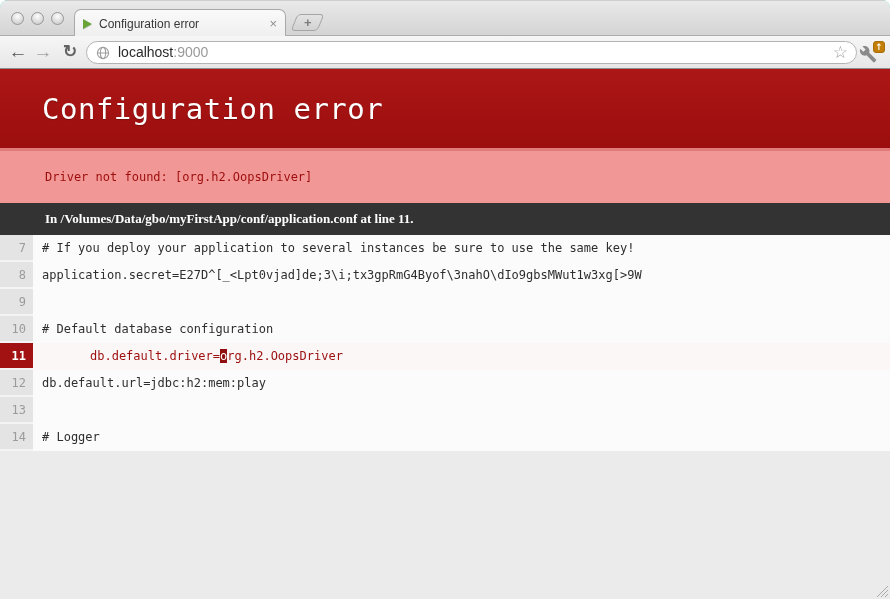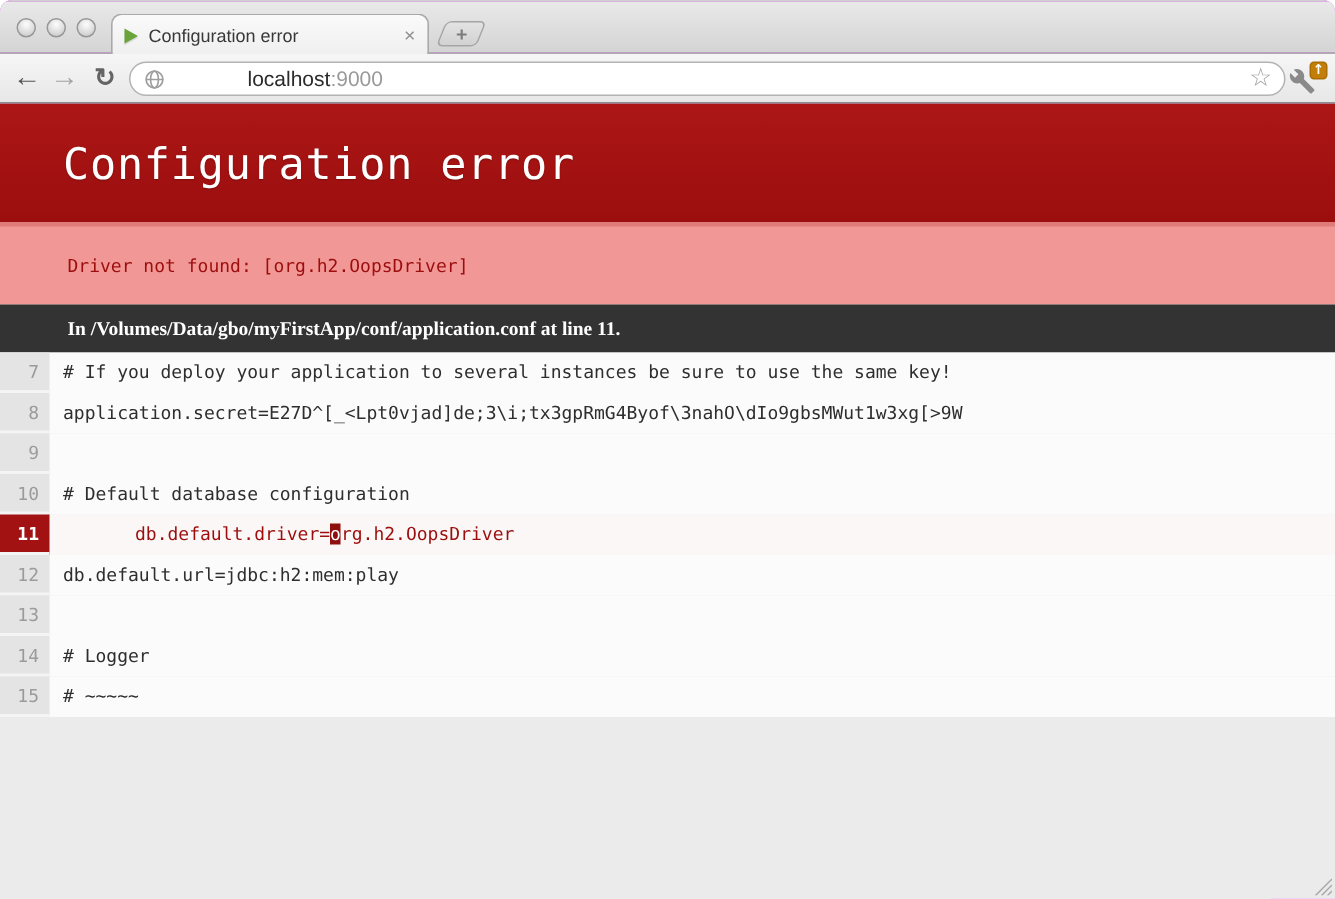--- a/index.html
+++ b/index.html
@@ -1,37 +1,37 @@
 <!DOCTYPE html>
 <html><head>
 <meta charset="utf-8">
 <title>Configuration error</title>
 <style>
   html,body{margin:0;padding:0;background:#fff;}
   body{width:890px;height:599px;overflow:hidden;font-family:"Liberation Sans",sans-serif;-webkit-font-smoothing:antialiased;}
-  .window{position:relative;width:890px;height:599px;border-radius:8px 8px 0 0;overflow:hidden;background:#d946ef;display:flex;flex-direction:column;}
+  .window{position:relative;width:890px;height:599px;border-radius:8px 8px 0 0;overflow:hidden;background:#5eead4;display:flex;flex-direction:column;}
 
   
   .titlebar{position:relative;height:36px;flex:0 0 36px;background:linear-gradient(#E9E9E9,#D4D4D4);border-top:1px solid #CFCFCF;border-bottom:1px solid #ABABAB;box-sizing:border-box;}
   .traffic-lights{position:absolute;left:11px;top:11px;display:flex;gap:7px;}
   .light{width:13px;height:13px;border-radius:50%;background:radial-gradient(circle at 50% 30%,#FDFDFD,#C4C4C4);border:1px solid #979797;box-sizing:border-box;}
   .tab{position:absolute;left:74px;top:8px;width:212px;height:28px;background:linear-gradient(#FAFAFA,#EFEFEF);border:1px solid #A9A9A9;border-bottom:none;border-radius:7px 7px 0 0;box-sizing:border-box;display:flex;align-items:center;padding:0 8px;}
   .play-icon{width:0;height:0;border-left:9px solid #69A33A;border-top:5px solid transparent;border-bottom:5px solid transparent;margin-right:7px;flex:0 0 auto;filter:drop-shadow(0 1px 0 rgba(0,0,0,.15));}
   .tab-title{font-size:12px;color:#383838;white-space:nowrap;overflow:hidden;flex:1;}
   .tab-close{flex:0 0 auto;color:#8E8E8E;font-size:13px;line-height:13px;margin-left:6px;cursor:default;}
   .new-tab{position:absolute;left:294px;top:13px;width:25px;height:15px;background:linear-gradient(#E3E3E3,#D2D2D2);border:1px solid #A5A5A5;border-radius:4px;transform:skewX(-22deg);display:flex;align-items:center;justify-content:center;}
   .new-tab span{transform:skewX(22deg);color:#7C7C7C;font-size:13px;font-weight:bold;line-height:13px;}
 
   
   .toolbar{position:relative;height:33px;flex:0 0 33px;background:linear-gradient(#F6F6F6,#E7E7E7);border-bottom:1px solid #8F8F8F;box-sizing:border-box;}
   .nav-btn{position:absolute;top:3px;width:24px;height:26px;text-align:center;font-weight:bold;font-size:19px;line-height:26px;cursor:default;}
   .back{left:6px;color:#565656;}
   .fwd{left:31px;color:#A3A3A3;}
   .reload{left:58px;color:#646464;font-size:17px;}
-  .omnibox{position:absolute;left:86px;top:5px;width:771px;height:23px;background:#fff;border:1px solid #B3B3B3;border-radius:12px;box-sizing:border-box;display:flex;align-items:center;gap:47px;}
+  .omnibox{position:absolute;left:86px;top:5px;width:771px;height:23px;background:#fff;border:1px solid #B3B3B3;border-radius:12px;box-sizing:border-box;display:flex;align-items:center;}
   .globe{margin:0 8px 0 9px;flex:0 0 auto;display:flex;}
   .url{font-size:14px;line-height:21px;}
   .url .host{color:#2B2B2B;}
   .url .port{color:#9A9A9A;}
   .star{margin-left:auto;margin-right:8px;color:#9D9D9D;font-size:17px;line-height:17px;font-family:"DejaVu Sans",sans-serif;}
   .wrench-wrap{position:absolute;right:5px;top:5px;width:26px;height:24px;}
   .wrench-wrap svg{position:absolute;left:0;top:4px;}
   .badge{position:absolute;right:0;top:0;width:12px;height:12px;background:#C27E07;border:1px solid #A86D05;border-radius:3px;box-sizing:border-box;color:#fff;font-size:9px;font-weight:bold;line-height:10px;text-align:center;font-family:"DejaVu Sans",sans-serif;}
 
   
@@ -146,24 +146,20 @@
   <li class="code-line">
     <span class="num">13</span>
     <span class="src"></span>
   </li>
 
   <li class="code-line">
     <span class="num">14</span>
     <span class="src"># Logger</span>
   </li>
 
-  <li class="code-line">
-    <span class="num">15</span>
-    <span class="src"># ~~~~~</span>
-  </li>
 </ol>
     <div class="page-rest">
       <svg class="resize-grip" width="14" height="14" viewBox="0 0 14 14">
         <g stroke="#A8A8A8" stroke-width="1">
           <line x1="3" y1="14" x2="14" y2="3"></line>
           <line x1="7" y1="14" x2="14" y2="7"></line>
           <line x1="11" y1="14" x2="14" y2="11"></line>
         </g>
       </svg>
     </div>

